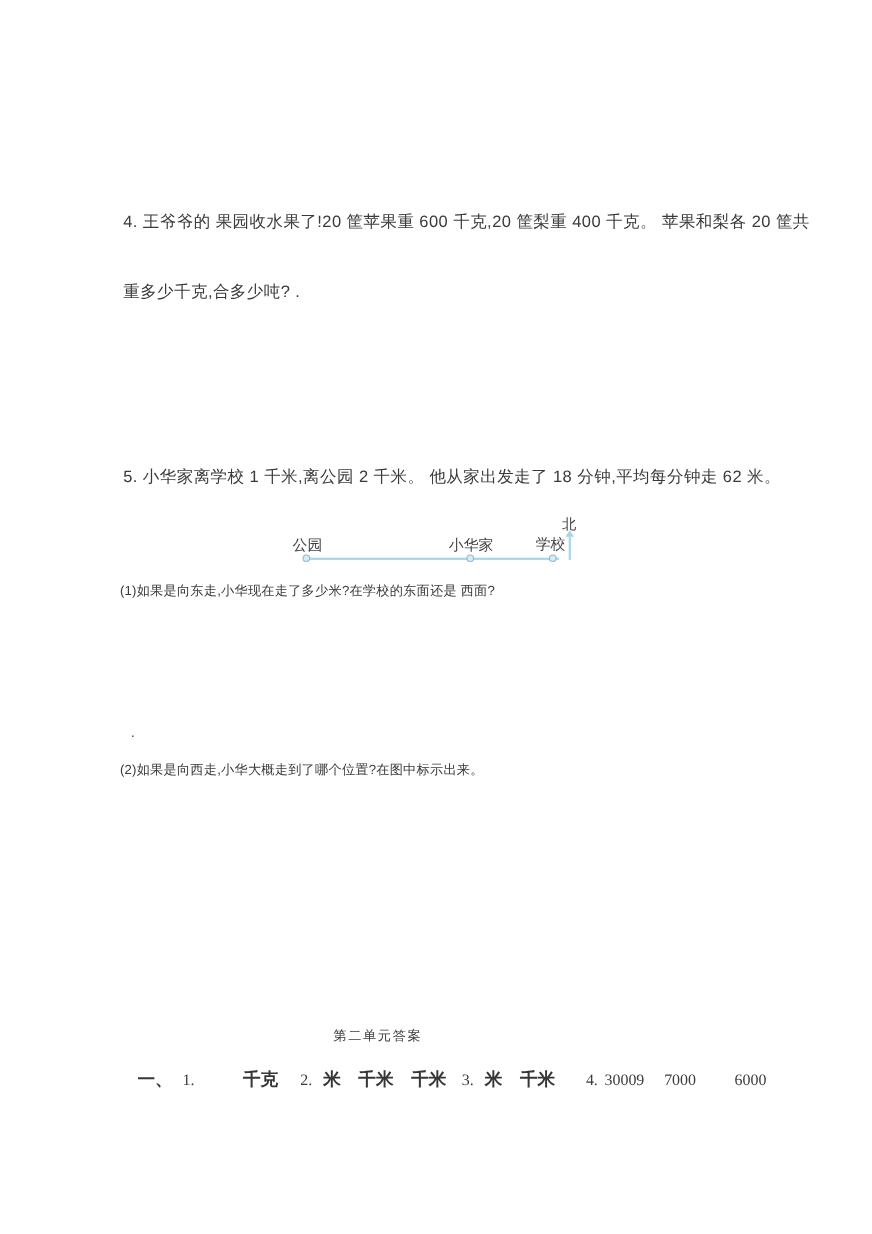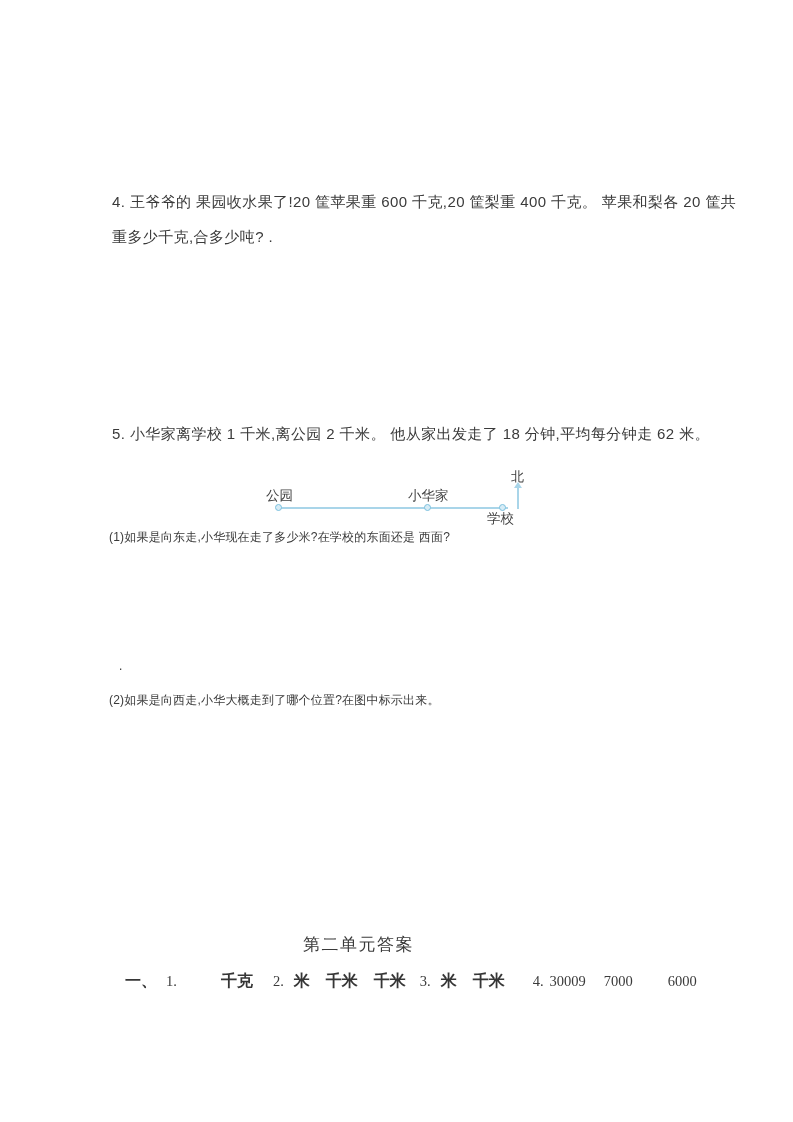--- a/index.html
+++ b/index.html
@@ -93,21 +93,21 @@
     top: 659px;
     font-size: 12px;
     color: #333;
   }
   
   .answers-title {
     position: absolute;
     left: 303px;
     top: 933px;
     font-family: Liberation Sans, sans-serif;
-    font-size: 17px;
+    font-size: 12px;
     letter-spacing: 1.5px;
     color: #3a3a3a;
     white-space: nowrap;
   }
   .answers-row {
     position: absolute;
     left: 125px;
     top: 971px;
     display: flex;
     align-items: baseline;
@@ -125,32 +125,32 @@
     font-size: 14.5px;
     color: #3a3a3a;
   }
 </style>
 </head>
 <body>
 
 <div class="page">
 
   <div class="bodyline" style="left:112px; top:192px;">4.  王爷爷的 果园收水果了!20 筐苹果重 600 千克,20 筐梨重 400 千克。 苹果和梨各 20 筐共</div>
-  <div class="bodyline" style="left:112px; top:227px;">重多少千克,合多少吨? .</div>
+  <div class="bodyline" style="left:112px; top:256px;">重多少千克,合多少吨? .</div>
 
   <div class="bodyline" style="left:112px; top:424px;">5.  小华家离学校 1 千米,离公园 2 千米。 他从家出发走了 18 分钟,平均每分钟走 62 米。</div>
 
   <div>
     <span class="dg-north-label">北</span>
     <span class="dg-arrow-head"></span>
     <span class="dg-arrow-shaft"></span>
 
     <span class="dg-label" style="left:266px; top:487px;">公园</span>
     <span class="dg-label" style="left:408px; top:487px;text-align:center;">小华家</span>
-    <span class="dg-label" style="left:487px; top:486px;margin-top:24px;">学校</span>
+    <span class="dg-label" style="left:487px; top:486px;">学校</span>
 
     <span class="dg-line"></span>
     <span class="dg-dot d1"></span>
     <span class="dg-dot d2"></span>
     <span class="dg-dot d3"></span>
   </div>
 
   <div class="subline" style="left:109px; top:528px;">(1)如果是向东走,小华现在走了多少米?在学校的东面还是 西面?</div>
 
   <div class="stray-dot">.</div>

